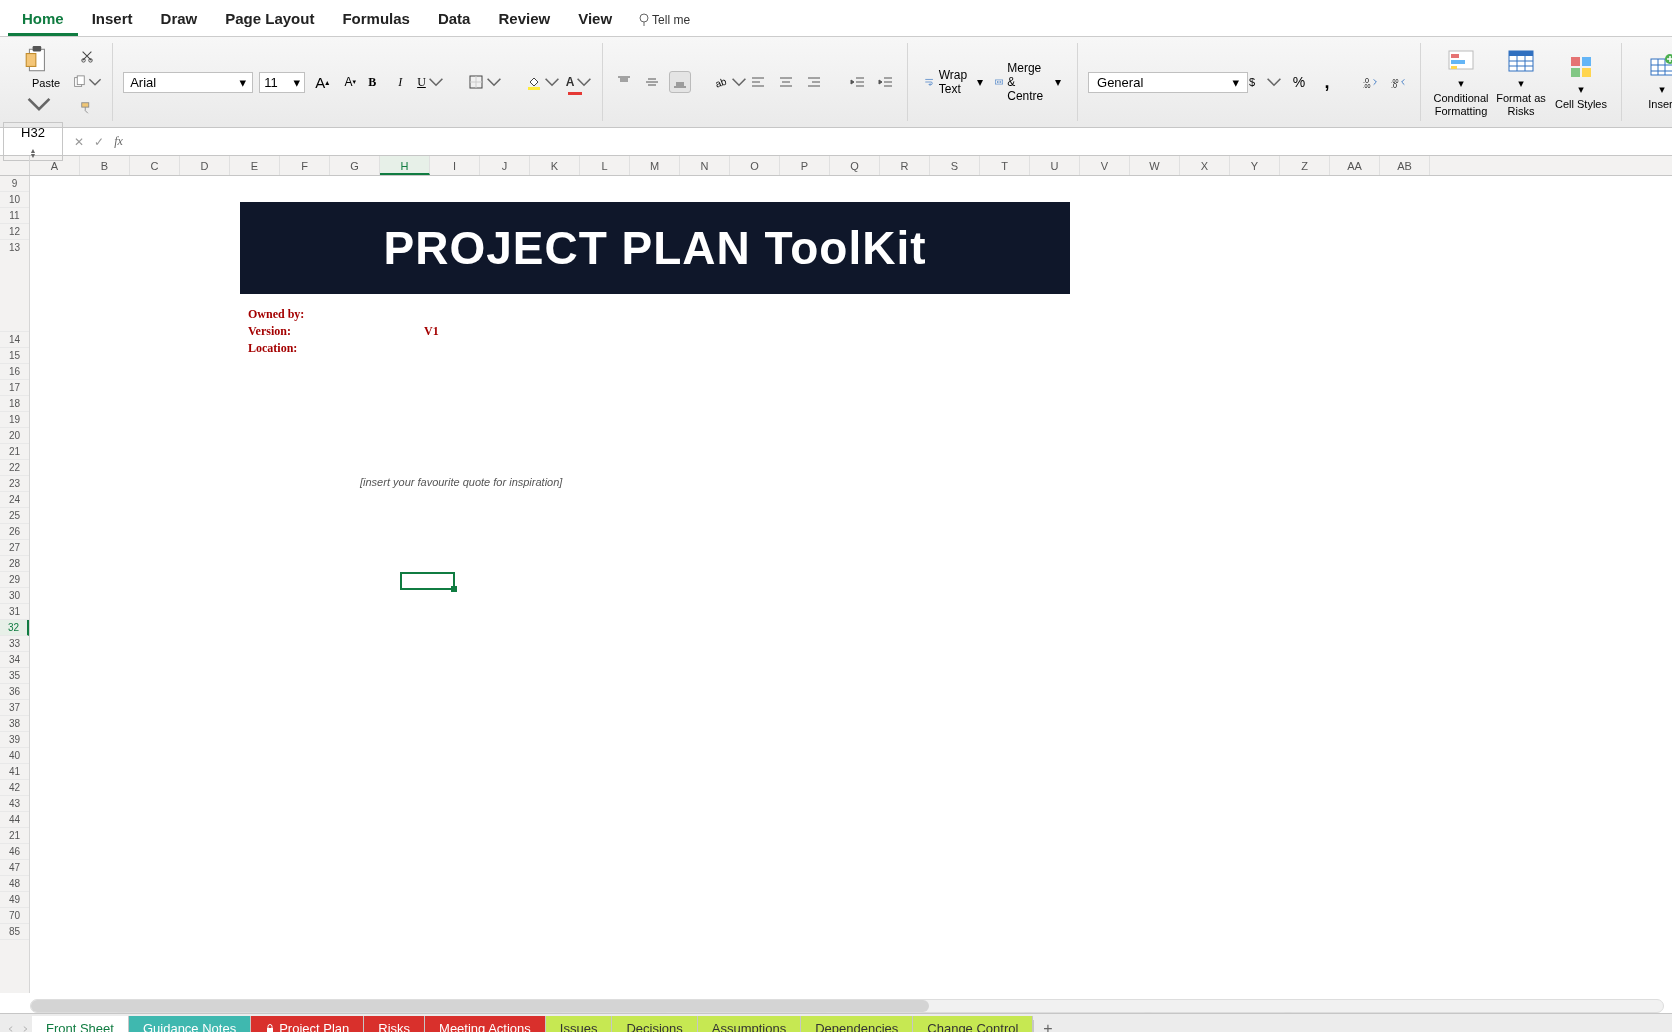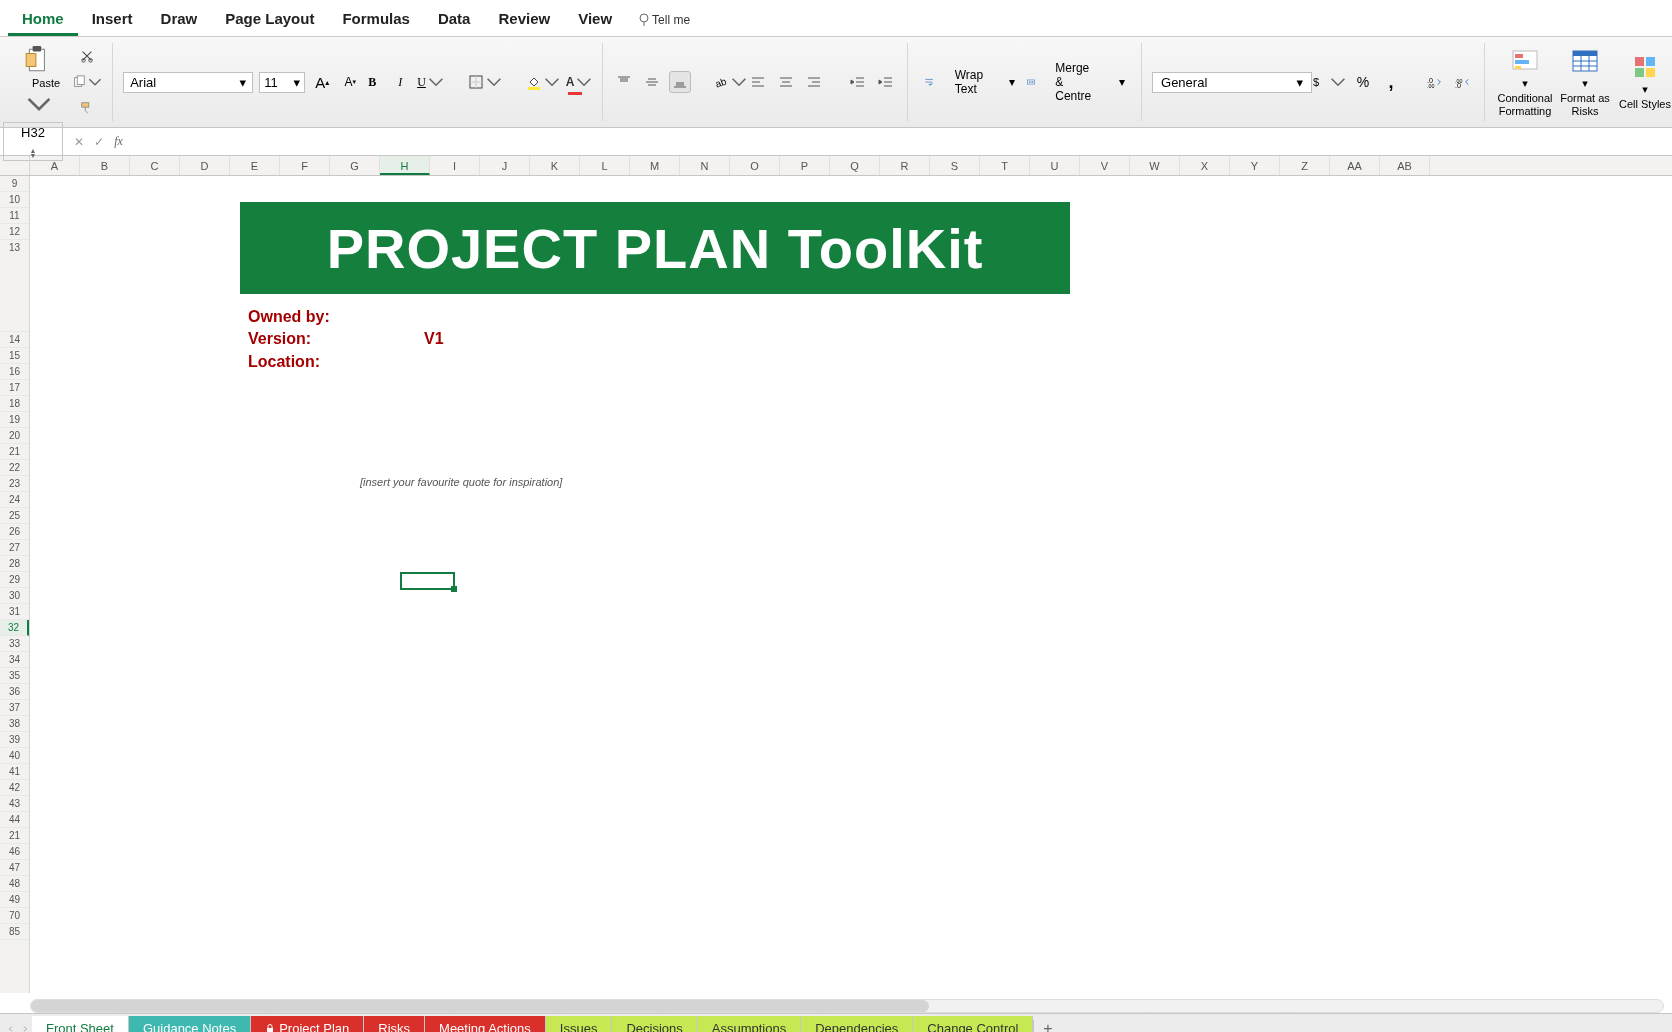--- a/index.html
+++ b/index.html
@@ -18,21 +18,21 @@
 .group:last-child{border-right:none;}
 .group-row { display:flex; align-items:center; gap:6px; padding:2px 0;}
 .iconbtn { display:flex; align-items:center; justify-content:center; min-width:22px; height:22px; cursor:pointer; position:relative;}
 .iconbtn svg{width:16px;height:16px;}
 .dropdown-caret{width:8px;height:8px;margin-left:2px;}
 .bigbtn { display:flex; flex-direction:column; align-items:center; justify-content:flex-start; width:60px; padding:2px 4px; cursor:pointer; font-size:11px; text-align:center; gap:2px;}
 .bigbtn svg{width:28px;height:28px;}
 .bigbtn .lbl{line-height:1.1;}
 .font-select{border:1px solid #c0c0c0; background:#fff; padding:2px 6px; font-size:13px; min-width:130px; display:flex; justify-content:space-between; align-items:center;}
 .size-select{border:1px solid #c0c0c0; background:#fff; padding:2px 4px; font-size:13px; width:46px; display:flex; justify-content:space-between; align-items:center;}
-.txtbtn { display:flex; align-items:center; padding:2px 6px; font-size:12px; cursor:pointer; gap:20px;}
+.txtbtn { display:flex; align-items:center; padding:2px 6px; font-size:12px; cursor:pointer; gap:4px;}
 .num-select{border:1px solid #c0c0c0; background:#fff; padding:2px 8px; min-width:160px; font-size:13px; display:flex; justify-content:space-between; align-items:center;}
 .paste-col{display:flex;flex-direction:column;align-items:center;}
 .paste-col svg{width:26px;height:30px;}
 .paste-col .lbl{font-size:11px;margin-top:2px;padding-left:16px;}
 .clip-side { display:flex; flex-direction:column; gap:4px; padding-left:6px;}
 .clip-side .iconbtn svg{width:14px;height:14px;}
 .hl{background:#e4e4e4;border:1px solid #bbb;border-radius:3px;}
 
 
 .formula-bar{display:flex;align-items:center;border-bottom:1px solid #c6c6c6;background:#fff;height:28px;}
@@ -47,22 +47,22 @@
 .rowhead-spacer{width:30px;border-right:1px solid #d6d6d6;}
 .colh{flex:0 0 50px;text-align:center;line-height:20px;border-right:1px solid #e0e0e0;color:#555;}
 .colh.active{border-bottom:2px solid #107c41;color:#107c41;background:#e7f0e8;}
 
 
 .sheet{display:flex;height:calc(100vh - 215px);background:#fff;position:relative;}
 .rowheaders{width:30px;background:#f3f2f1;border-right:1px solid #d6d6d6;}
 .rowh{height:16px;line-height:16px;text-align:center;font-size:10px;color:#555;border-bottom:1px solid #e8e8e8;}
 .rowh.active{background:#e7f0e8;color:#107c41;border-right:2px solid #107c41;}
 .cells{position:relative;flex:1;overflow:hidden;}
-.title-banner{position:absolute;left:210px;top:26px;width:830px;height:92px;background:#15803d;color:#fff;display:flex;align-items:center;justify-content:center;font-size:56px;font-weight:700;letter-spacing:1px;}
-.meta{position:absolute;left:218px;top:130px;font-size:16px;color:#a40000;font-weight:700;line-height:1.4;}
+.title-banner{position:absolute;left:210px;top:26px;width:830px;height:92px;background:#0f172a;color:#fff;display:flex;align-items:center;justify-content:center;font-size:46px;font-weight:700;letter-spacing:1px;}
+.meta{position:absolute;left:218px;top:130px;font-size:12px;color:#a40000;font-weight:700;line-height:1.4;font-family:Liberation Serif, serif;}
 .meta .val{position:absolute;left:176px;color:#a40000;}
 .quote{position:absolute;left:330px;top:278px;font-style:italic;font-weight:700;color:#6a6a6a;font-size:16px;}
 .quote-note{position:absolute;left:330px;top:300px;font-style:italic;font-size:11px;color:#555;}
 .sel-cell{position:absolute;border:2px solid #107c41;width:55px;height:18px;}
 .sel-handle{position:absolute;width:6px;height:6px;background:#107c41;}
 
 
 .bottom-area{position:relative;height:50px;}
 .hscroll{position:absolute;bottom:30px;left:30px;right:8px;height:14px;background:#f1f1f1;border:1px solid #ddd;border-radius:8px;}
 .hscroll .thumb{position:absolute;left:0;top:0;bottom:0;width:55%;background:#d4d4d4;border-radius:8px;}

